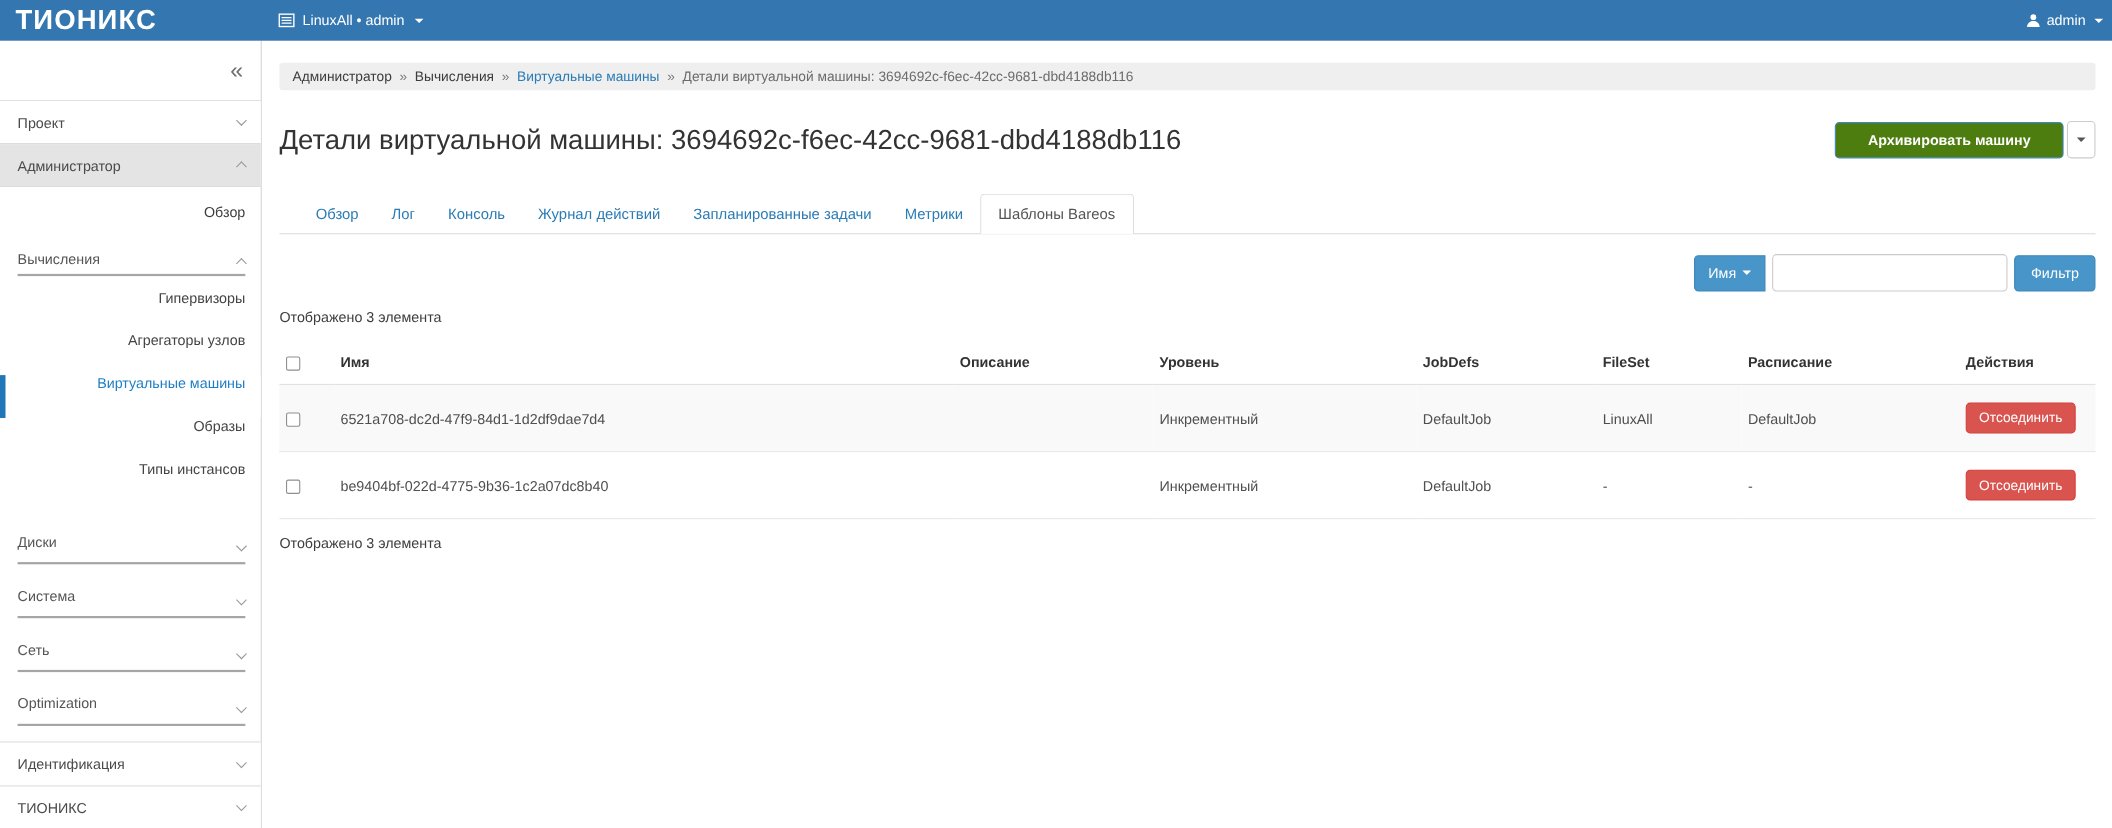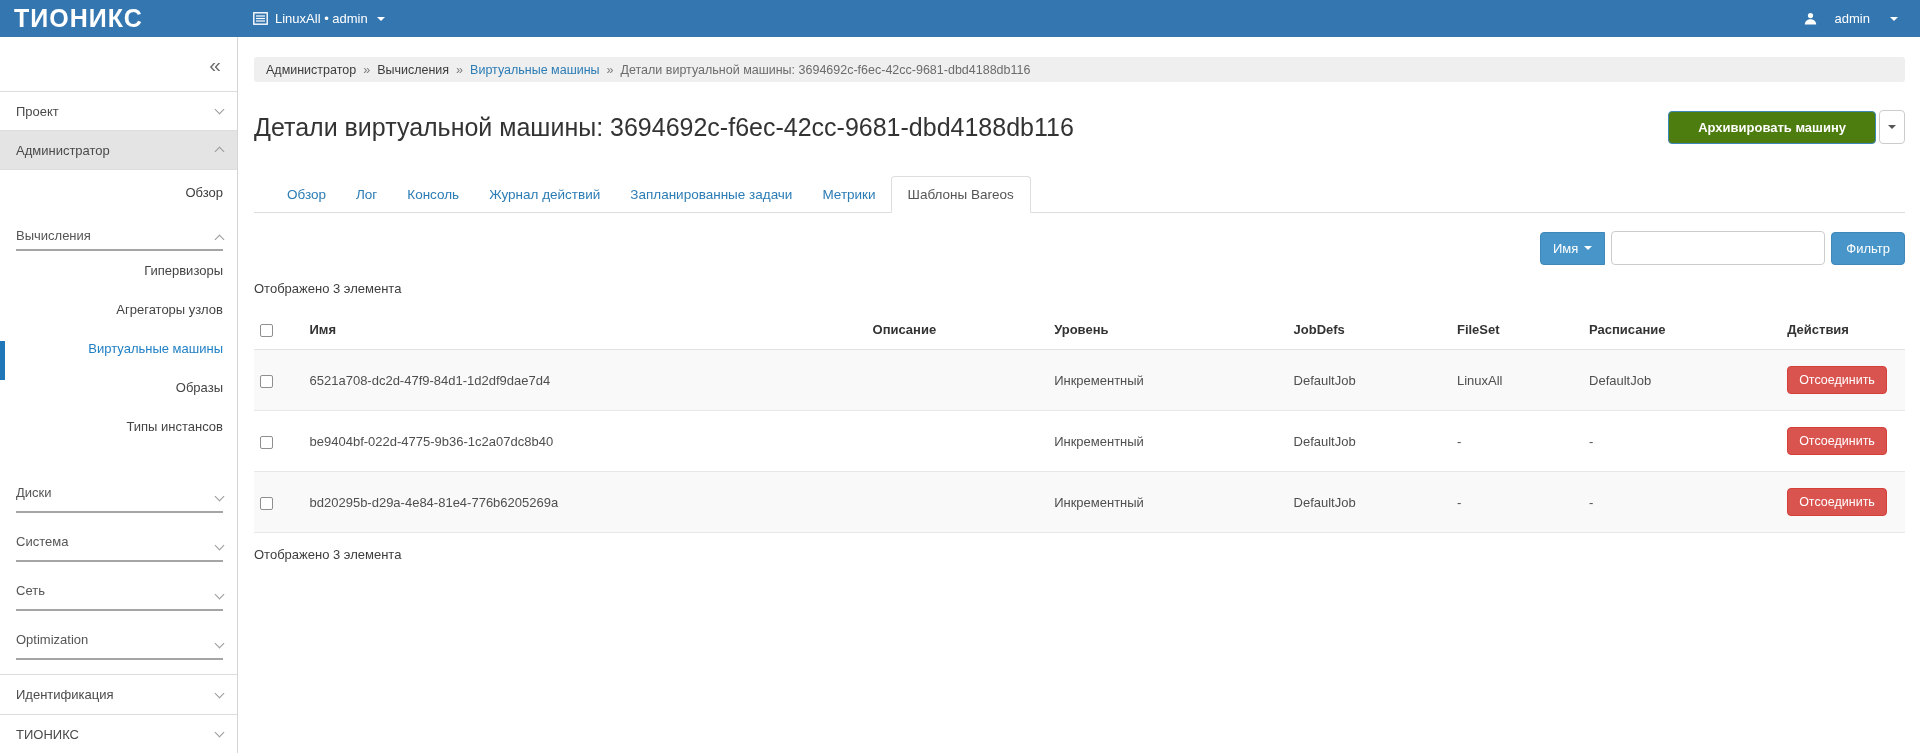--- a/index.html
+++ b/index.html
@@ -5,21 +5,21 @@
   * { margin:0; padding:0; box-sizing:border-box; }
   html,body { width:1920px; height:753px; overflow:hidden; background:#fff;
               font-family:"Liberation Sans","DejaVu Sans",sans-serif; font-size:13px; color:#444; }
 
   
   .navbar { position:absolute; top:0; left:0; width:1920px; height:37px; background:#3476b0;
             display:flex; align-items:center; color:#fff; z-index:50; }
   .nav-left { width:238px; padding-left:14px; }
   .logo { font-size:25px; font-weight:bold; letter-spacing:1px; color:#fff; line-height:37px; }
   .context-switch { display:flex; align-items:center; gap:7px; padding-left:15px; cursor:pointer; }
-  .nav-right { margin-left:auto; display:flex; align-items:center; gap:18px; padding-right:22px; cursor:pointer; }
+  .nav-right { margin-left:auto; display:flex; align-items:center; gap:6px; padding-right:8px; cursor:pointer; }
   .caret-w { width:0; height:0; border-left:4px solid transparent; border-right:4px solid transparent;
              border-top:4px solid #fff; display:inline-block; margin-left:2px; }
   .nav-ico { display:inline-flex; align-items:center; }
 
   
   .sidebar { position:absolute; top:37px; left:0; bottom:0; width:238px; background:#fff;
              border-right:1px solid #d5d5d5; }
   .side-collapse { height:55px; display:flex; align-items:center; justify-content:flex-end;
                    padding-right:16px; border-bottom:1px solid #ddd; }
   .collapse-glyph { font-size:21px; color:#6e6e6e; cursor:pointer; line-height:1; }
@@ -281,28 +281,18 @@
       <tr>
         <td><span class="cb"></span></td>
         <td>be9404bf-022d-4775-9b36-1c2a07dc8b40</td>
         <td></td>
         <td>Инкрементный</td>
         <td>DefaultJob</td>
         <td>-</td>
         <td>-</td>
         <td><button class="btn btn-danger">Отсоединить</button></td>
       </tr>
-      <tr class="striped">
-        <td><span class="cb"></span></td>
-        <td>bd20295b-d29a-4e84-81e4-776b6205269a</td>
-        <td></td>
-        <td>Инкрементный</td>
-        <td>DefaultJob</td>
-        <td>-</td>
-        <td>-</td>
-        <td><button class="btn btn-danger">Отсоединить</button></td>
-      </tr>
     </tbody>
   </table>
 
   <div class="table-footer">Отображено 3 элемента</div>
 
 </div>
 
 </body></html>

